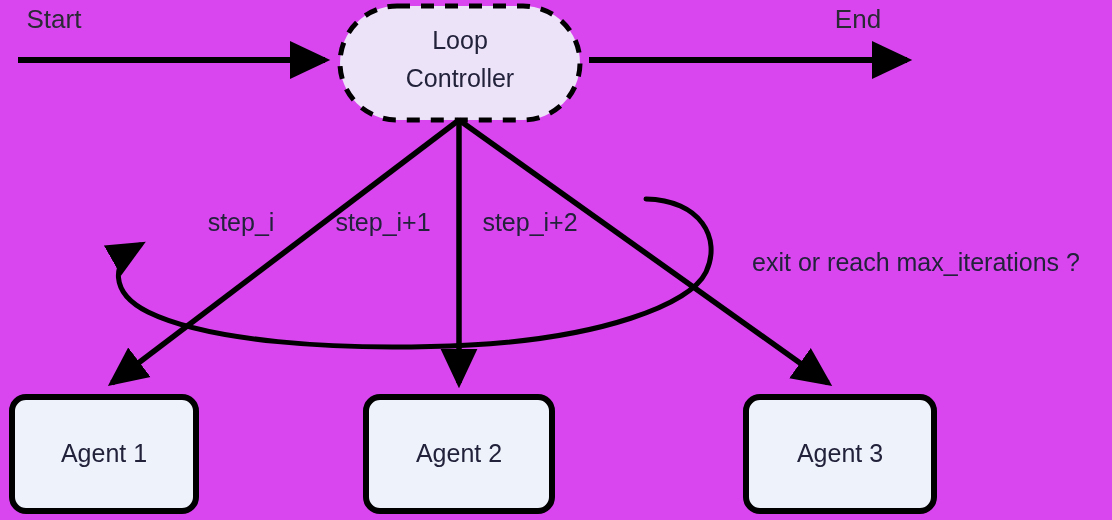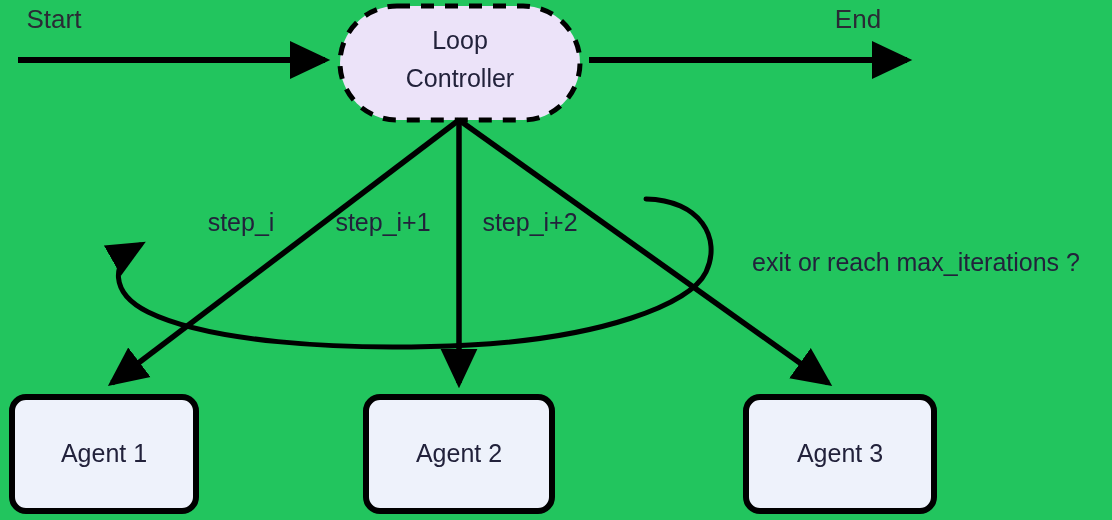--- a/index.html
+++ b/index.html
@@ -8,21 +8,21 @@
     padding: 0;
     background: #ffffff;
   }
   body {
     font-family: "Liberation Sans", "DejaVu Sans", sans-serif;
   }
   #diagram-root {
     position: relative;
     width: 1112px;
     height: 520px;
-    background: #22c55e;
+    background: #d946ef;
     overflow: hidden;
   }
   #diagram-svg {
     position: absolute;
     top: 0;
     left: 0;
     width: 1112px;
     height: 520px;
   }
   .node-label {

